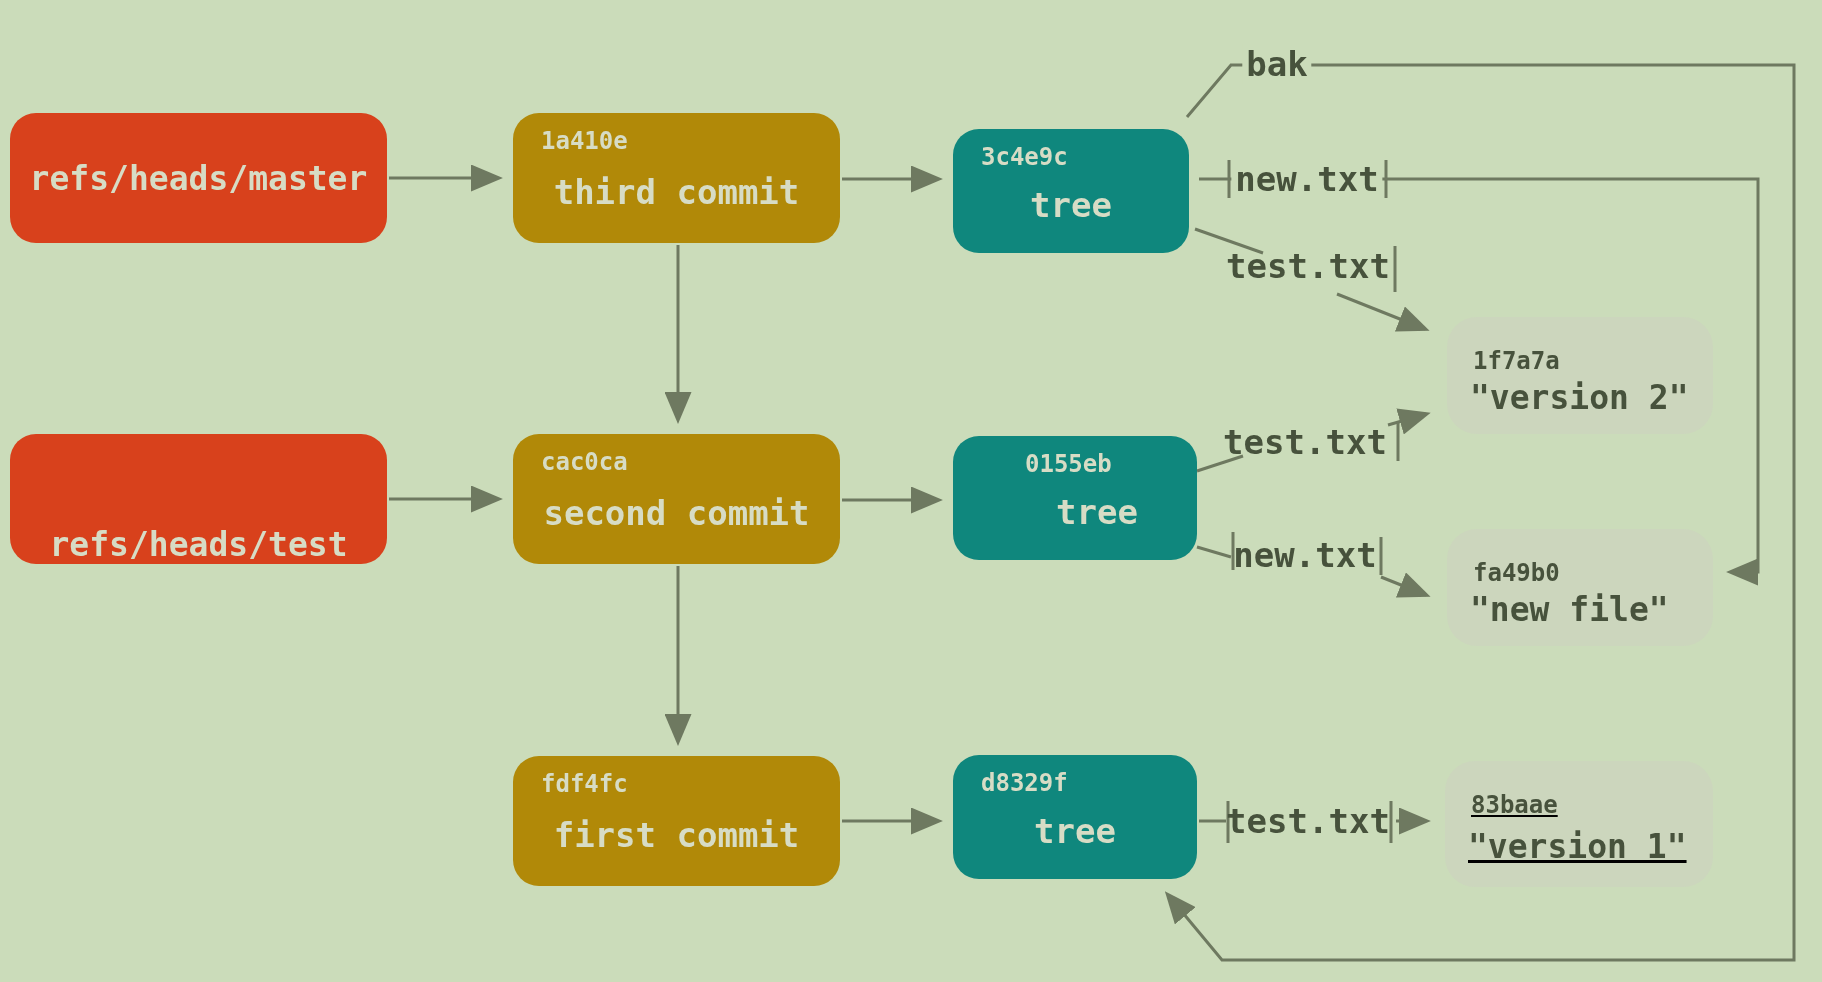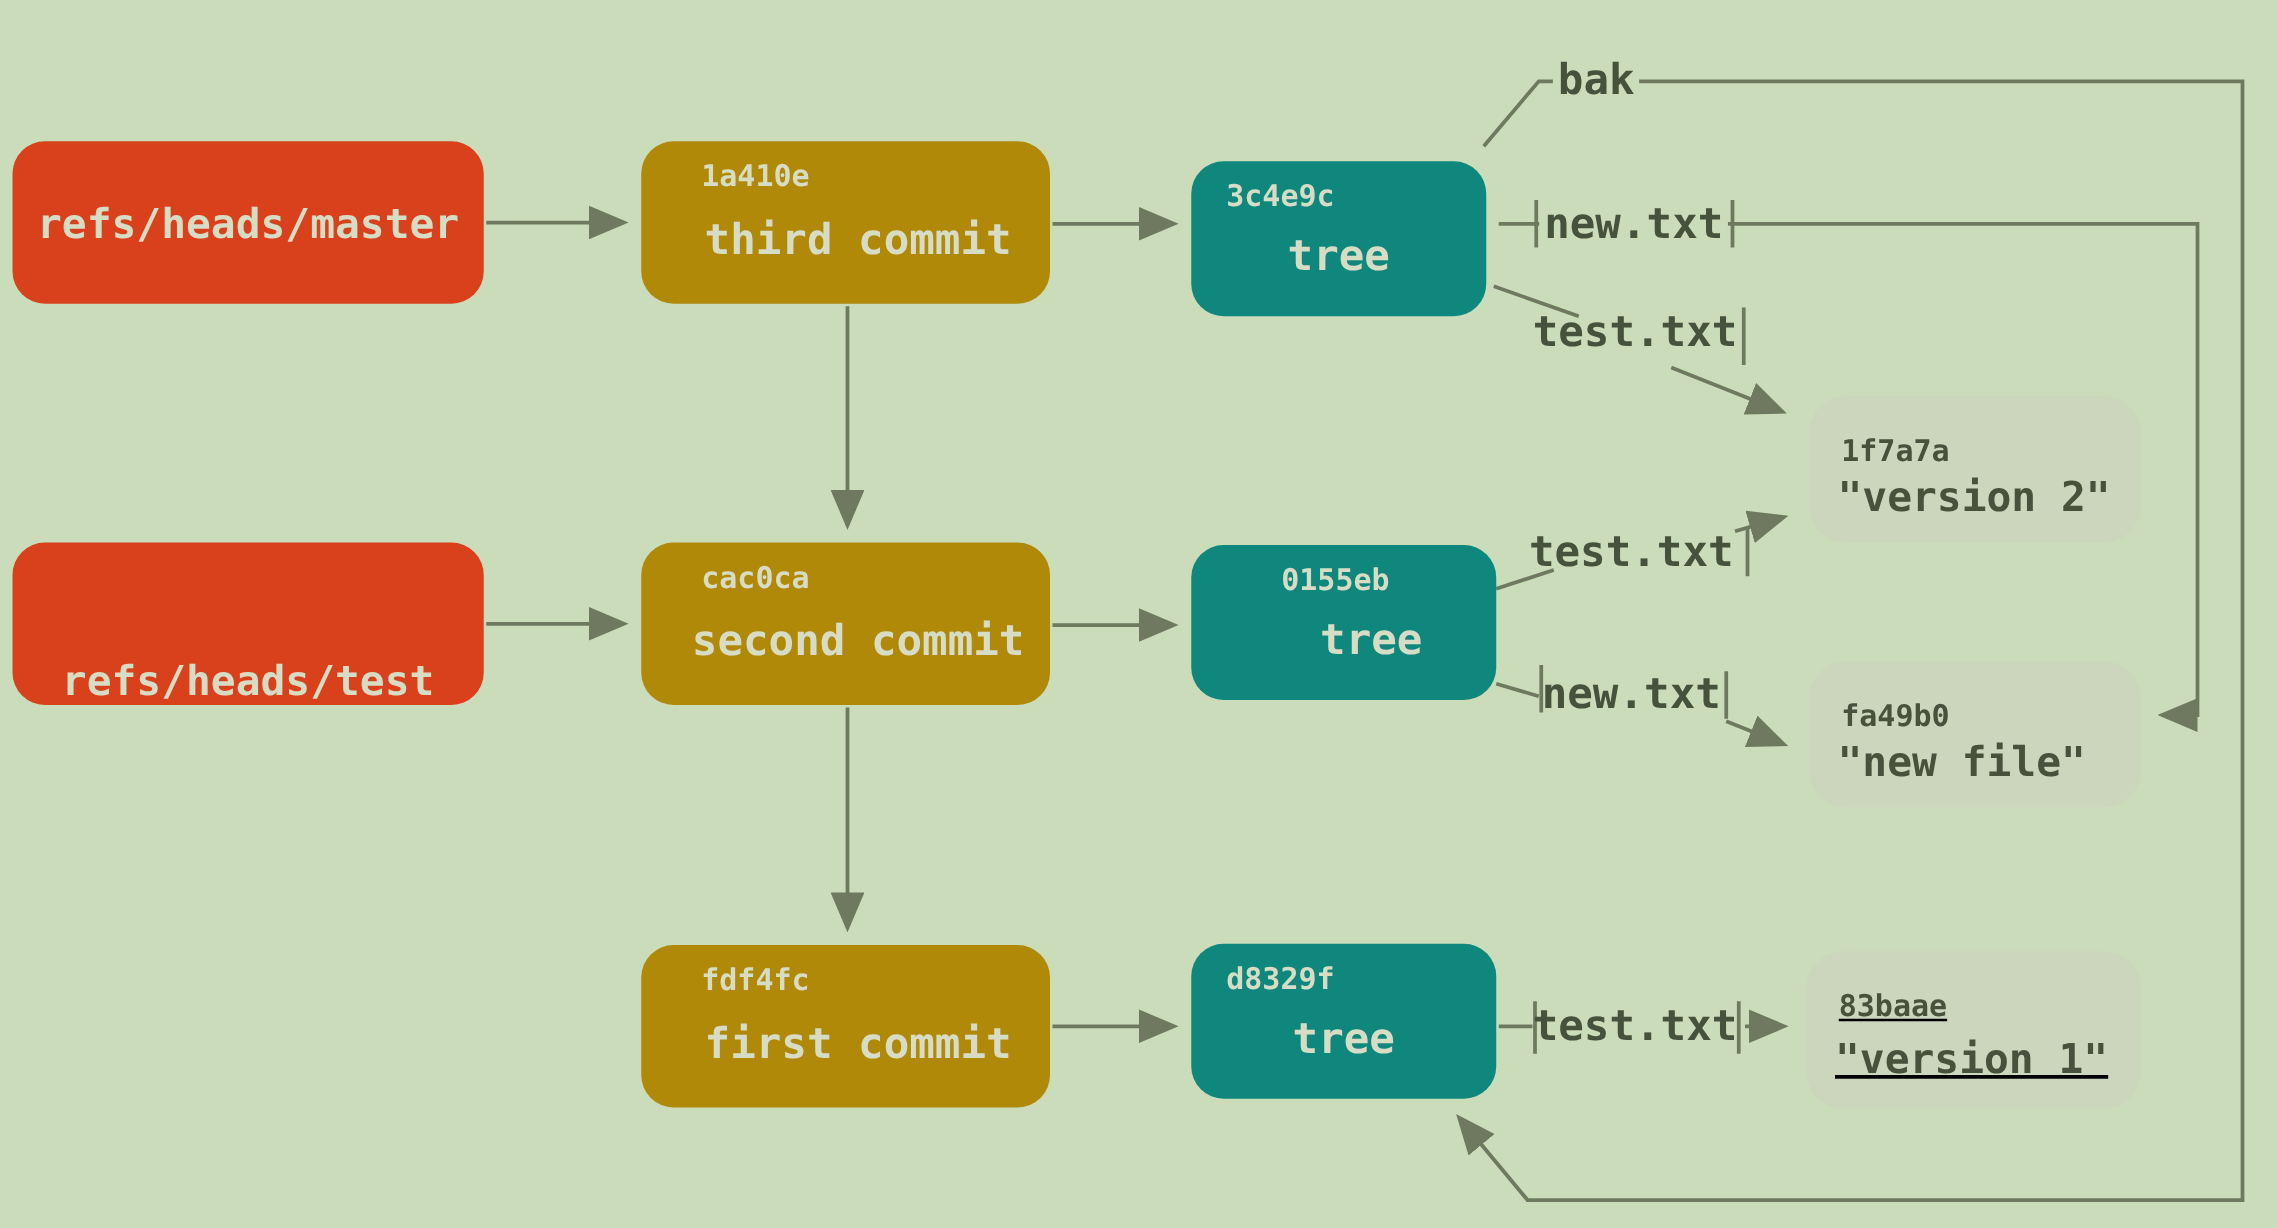--- a/index.html
+++ b/index.html
@@ -51,21 +51,21 @@
     align-items: center;
     justify-content: center;
     margin-top: -12px;
     font-weight: bold;
     font-size: 34px;
     color: var(--light-text);
     white-space: nowrap;
   }
   .ref { background: var(--ref); justify-content: center; }
   .ref .node-label { flex: none; margin: 0; font-size: 33px; }
-  .commit { background: var(--commit); padding-left: 20px; }
+  .commit { background: var(--commit); }
   .tree { background: var(--tree); }
   .blob { background: var(--blob); border-radius: 30px; }
   .blob .hash { color: var(--dark-text); margin-left: 26px; margin-top: 32px; }
   .blob .node-label {
     justify-content: flex-start;
     padding-left: 23px;
     font-size: 33px;
     color: var(--dark-text);
   }
   #ref-master  { left: 10px;  top: 113px; width: 377px; height: 130px; }

